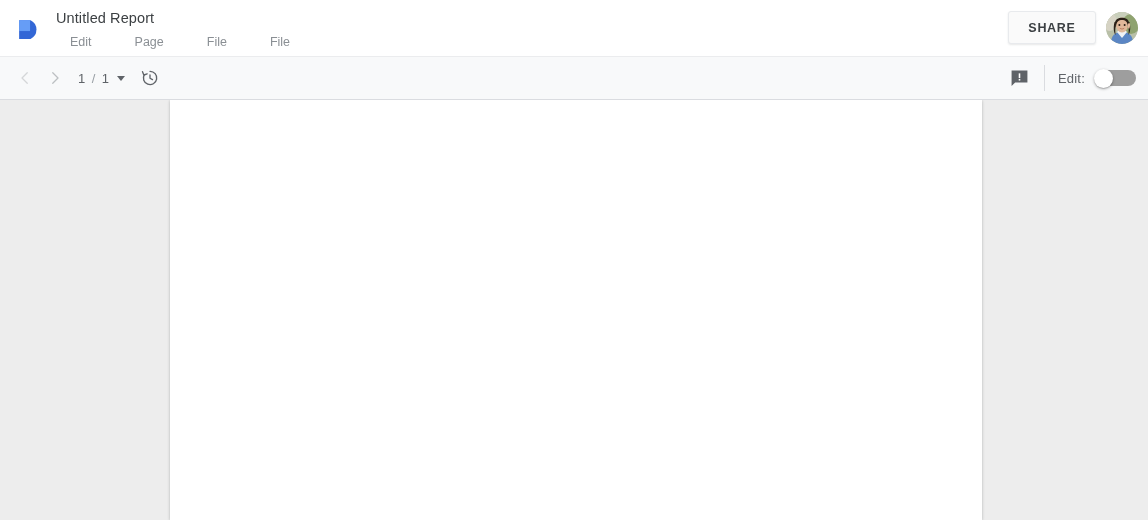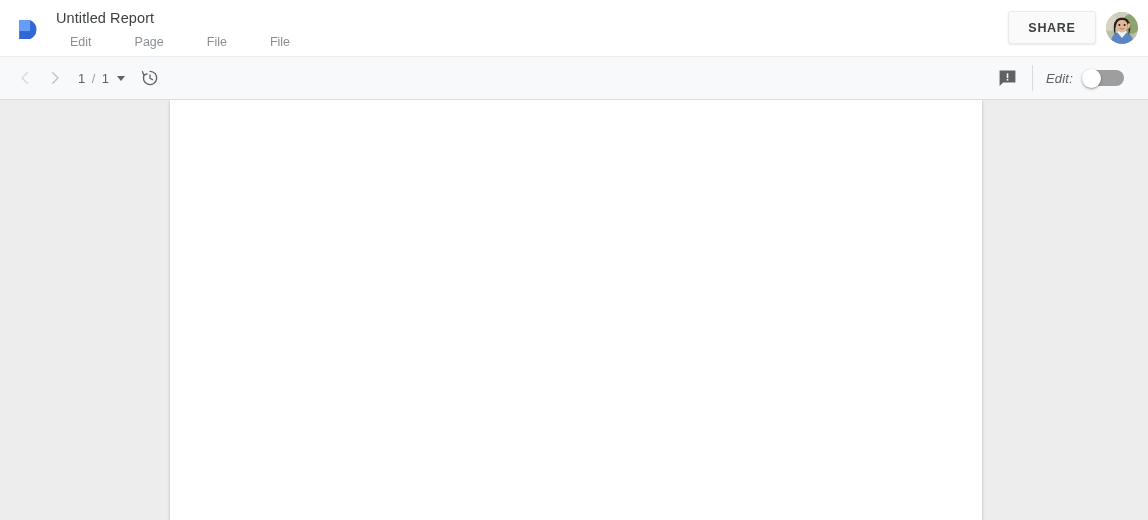--- a/index.html
+++ b/index.html
@@ -180,23 +180,22 @@
   }
 
   .history-btn {
     margin-left: 10px;
   }
 
   .toolbar-right {
     margin-left: auto;
     display: flex;
     align-items: center;
-    padding-right: 24px;
+    padding-right: 12px;
     gap: 0;
-    font-style: italic;
   }
 
   .feedback-btn {
     width: 30px;
     height: 30px;
     display: flex;
     align-items: center;
     justify-content: center;
     cursor: pointer;
     margin-right: 9px;

